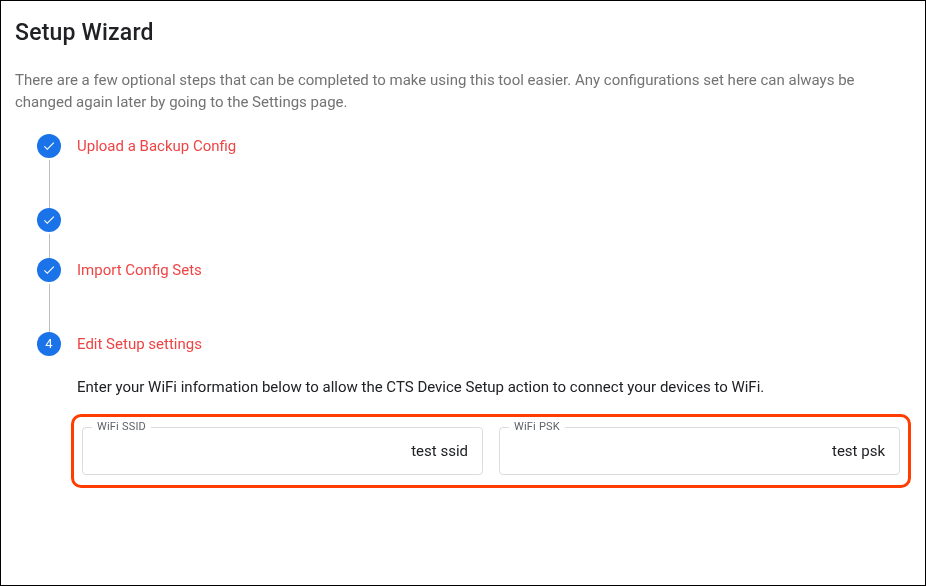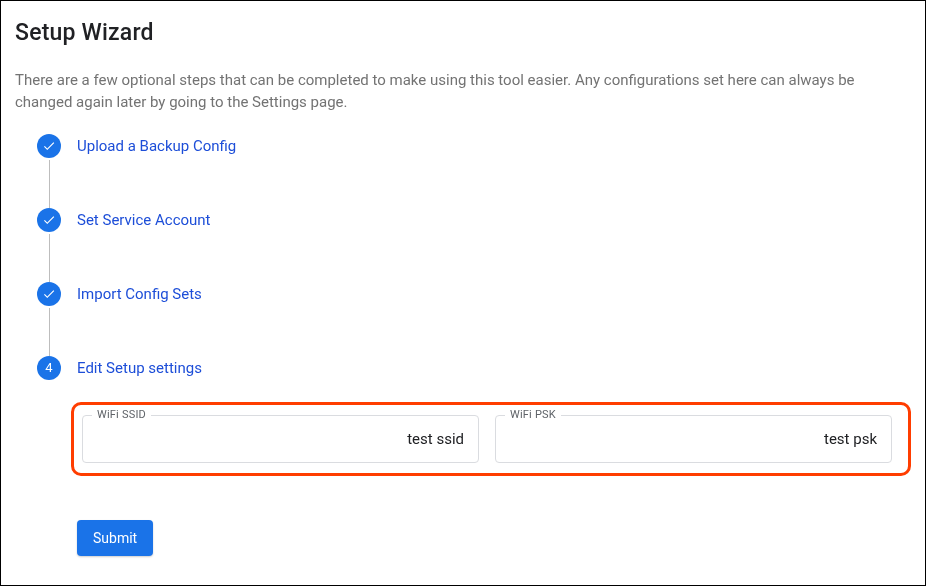--- a/index.html
+++ b/index.html
@@ -62,33 +62,33 @@
       font-size: 13px;
     }
     .step-circle svg {
       width: 14px;
       height: 14px;
       fill: #fff;
     }
     .step-label {
       font-size: 15px;
       line-height: 24px;
-      color: #1d4ed8;
+      color: #ef4444;
     }
     .step-content {
       margin-top: 22px;
     }
     .step-helper {
       font-size: 15px;
       margin-bottom: 18px;
     }
     .highlight-box {
       border: 3px solid #ff3d00;
       border-radius: 10px;
-      padding: 10px 16px 10px 8px;
+      padding: 10px 8px 10px 8px;
       display: flex;
       gap: 16px;
       margin-bottom: 44px;
       margin-left: -6px;
     }
     .field-wrap {
       position: relative;
       flex: 1;
     }
     .field-legend {
@@ -143,49 +143,48 @@
     <div class="step-label">Upload a Backup Config</div>
   </div>
 
   <div class="step">
     <div class="step-circle">
       <svg viewBox="0 0 24 24">
           <path d="M9 16.17 4.83 12l-1.42 1.41L9 19 21 7l-1.41-1.41z"></path>
         </svg>
     </div>
     <div class="step-line"></div>
-    <div class="step-label">Set Service Account</div>
   </div>
 
   <div class="step">
     <div class="step-circle">
       <svg viewBox="0 0 24 24">
           <path d="M9 16.17 4.83 12l-1.42 1.41L9 19 21 7l-1.41-1.41z"></path>
         </svg>
     </div>
     <div class="step-line"></div>
     <div class="step-label">Import Config Sets</div>
   </div>
 
   <div class="step active">
     <div class="step-circle">
       <span>4</span>
     </div>
     <div class="step-label">Edit Setup settings</div>
 
     <div class="step-content">
+      <p class="step-helper">Enter your WiFi information below to allow the CTS Device Setup action to connect your devices to WiFi.</p>
 
       <div class="highlight-box">
         <div class="field-wrap">
           <span class="field-legend">WiFi SSID</span>
           <input type="text" class="text-field" value="test ssid" style="">
         </div>
         <div class="field-wrap">
           <span class="field-legend">WiFi PSK</span>
           <input type="text" class="text-field" value="test psk" style="">
         </div>
       </div>
 
-      <button class="submit-btn">Submit</button>
     </div>
   </div>
 
 </div>
 
 </body></html>

